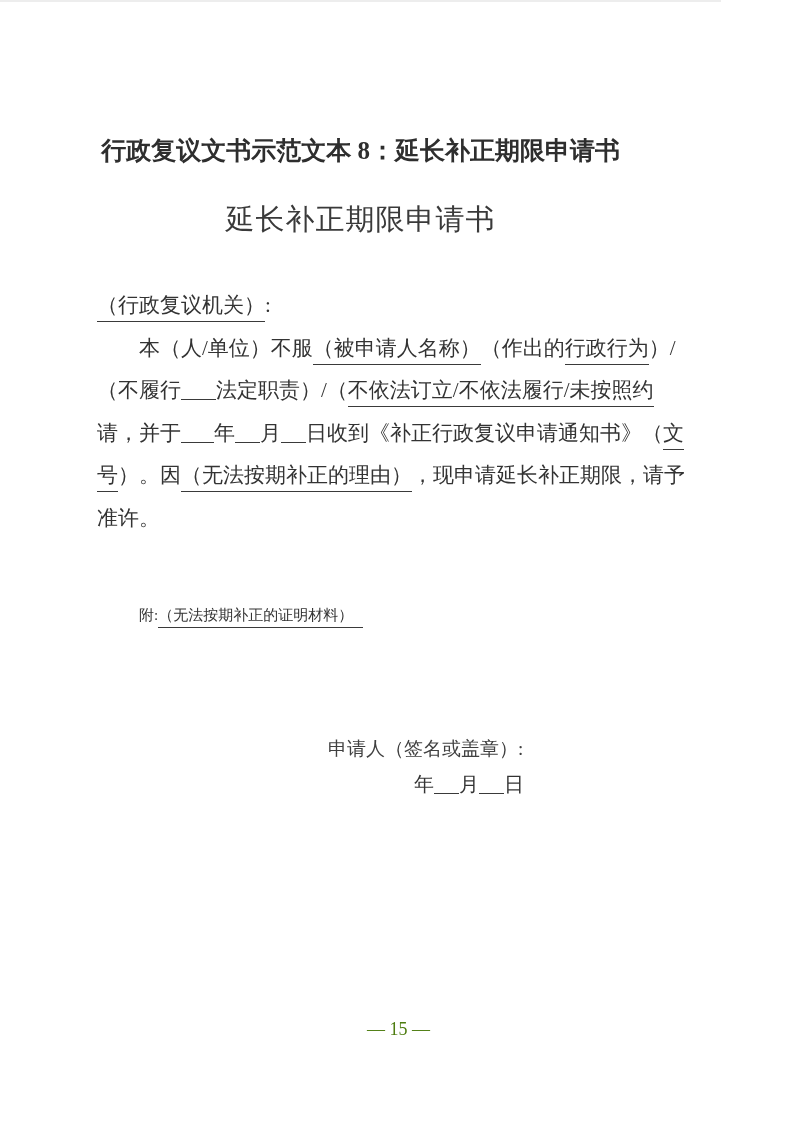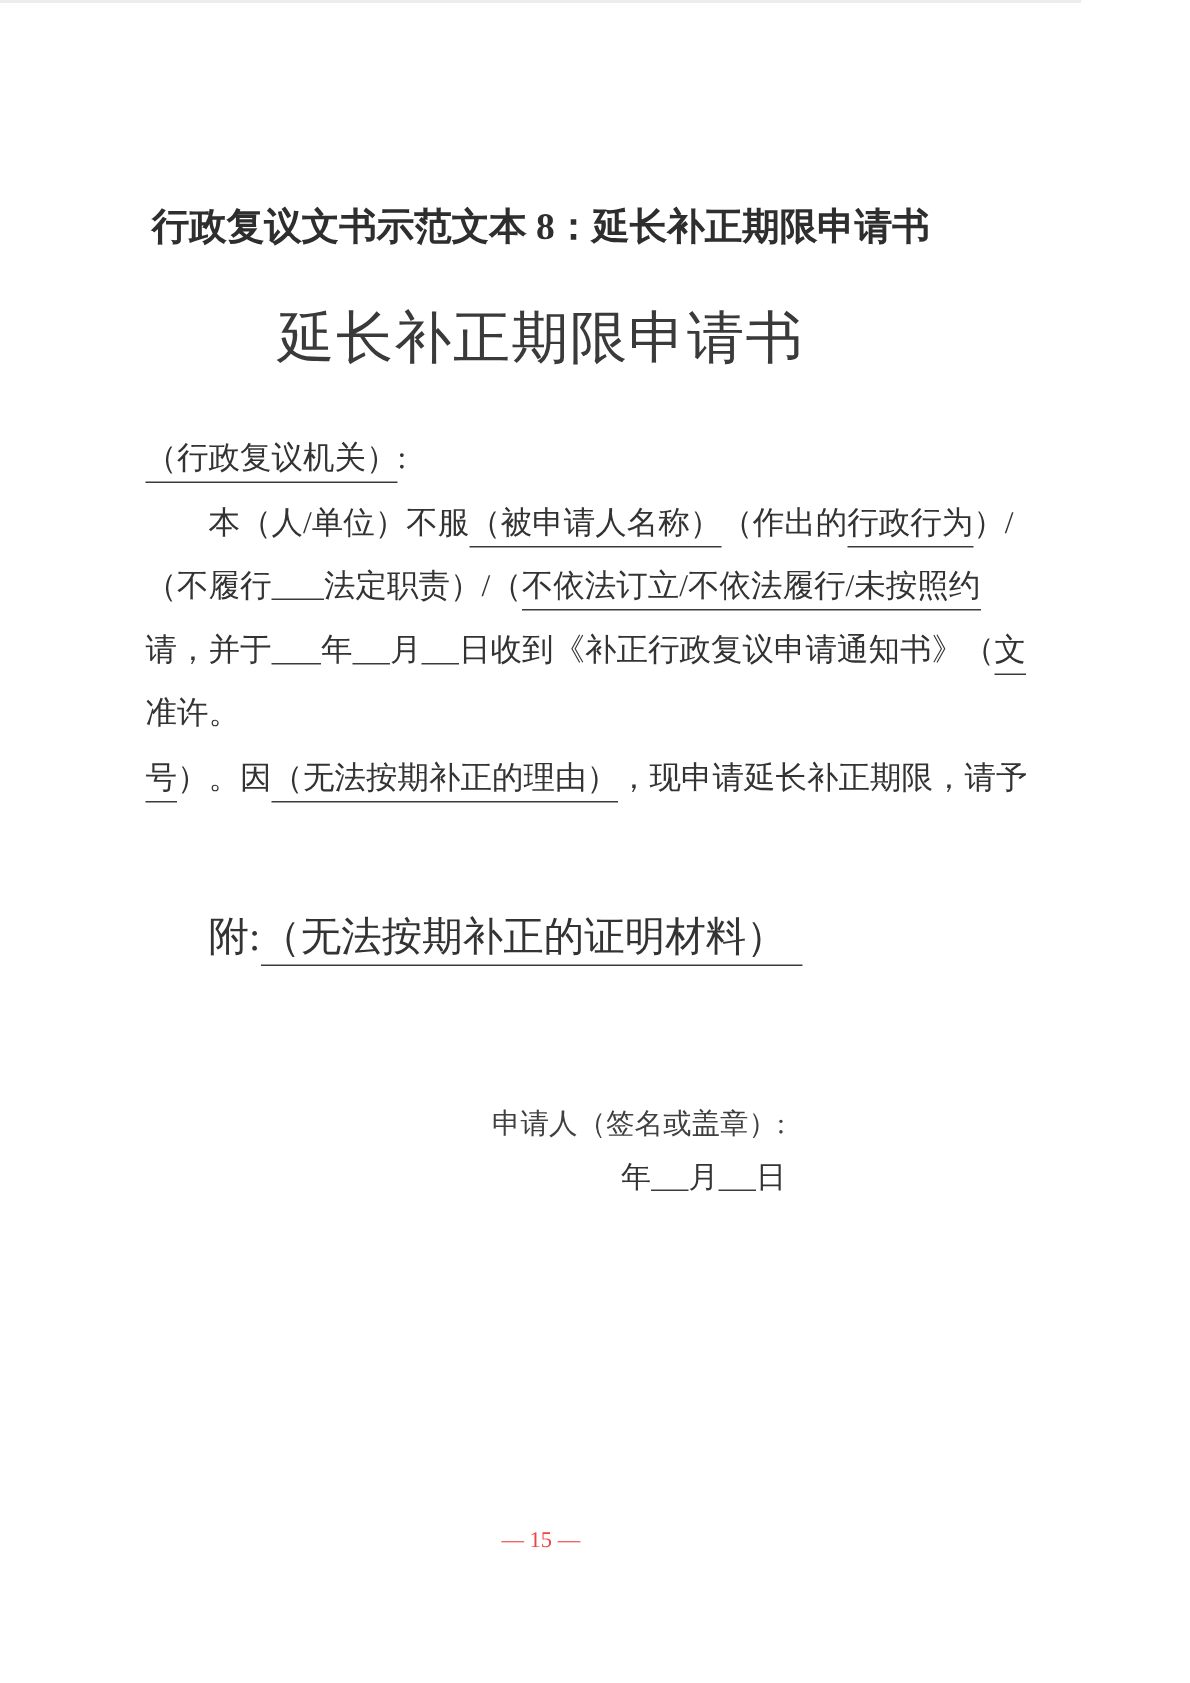--- a/index.html
+++ b/index.html
@@ -16,56 +16,57 @@
   .scan-edge-top{
     position:absolute;top:0;left:0;width:100%;height:2px;background:#ededed;
   }
   .header-title{
     position:absolute;top:134px;left:0;width:100%;
     text-align:center;font-weight:bold;font-size:25px;color:#2e2e2e;
     white-space:nowrap;
   }
   .doc-title{
     position:absolute;top:200px;left:0;width:100%;
-    text-align:center;font-size:38px;letter-spacing:1px;color:#3a3a3a;
+    text-align:center;font-size:29px;letter-spacing:1px;color:#3a3a3a;
     white-space:nowrap;
   }
   .body-text{
     position:absolute;left:97px;top:284px;width:600px;
     font-size:21px;line-height:42.5px;color:#333333;
   }
   .line{white-space:nowrap;}
   .indent{padding-left:42px;}
   .u{
     border-bottom:1px solid #3a3a3a;padding-bottom:4px;
   }
   .blank{
     display:inline-block;height:1em;border-bottom:1px solid #3a3a3a;
     position:relative;top:3px;
   }
   .blank.w33{width:33px;}
   .blank.w35{width:35px;}
   .blank.w25{width:25px;}
   .attachment-line{
     position:absolute;left:139px;top:606px;
-    font-size:27px;white-space:nowrap;color:#333333;
+    font-size:15px;white-space:nowrap;color:#333333;
   }
   .attachment-line .u{padding-right:10px;}
   .sig-line{
     position:absolute;left:328px;top:736px;
     font-size:19px;white-space:nowrap;color:#404040;
   }
   .date-line{
     position:absolute;left:414px;top:770px;
     font-size:20px;white-space:nowrap;color:#333333;
   }
   .page-number{
     position:absolute;top:1019px;left:0;width:100%;
-    text-align:center;font-size:15px;color:#ef4444;
+    text-align:center;font-size:18px;color:#4d7c0f;
     font-family:"Liberation Serif","DejaVu Serif",serif;
+    padding-left:38px;
   }
 </style>
 </head>
 <body>
 
 <div class="page">
   <div class="scan-edge-top"></div>
 
   <div class="header-title">行政复议文书示范文本 8：延长补正期限申请书</div>
 
@@ -84,25 +85,25 @@
     <div class="line">
       <span>（不履行</span><span class="blank w35"></span><span>法定职责）/（</span><span class="u">不依法订立/不依法履行/未按照约</span>
     </div>
 
 
     <div class="line">
       <span>请，并于</span><span class="blank w33"></span><span>年</span><span class="blank w25"></span><span>月</span><span class="blank w25"></span><span>日收到《补正行政复议申请通知书》（</span><span class="u">文</span>
     </div>
 
     <div class="line">
-      <span>准许。</span>
+      <span class="u">号</span><span>）。因</span><span class="u">（无法按期补正的理由）</span><span>，现申请延长补正期限，请予</span>
     </div>
 
     <div class="line">
-      <span class="u">号</span><span>）。因</span><span class="u">（无法按期补正的理由）</span><span>，现申请延长补正期限，请予</span>
+      <span>准许。</span>
     </div>
   </div>
 
   <div class="attachment-line">
     <span>附:</span><span class="u">（无法按期补正的证明材料）</span>
   </div>
 
   <div class="sig-line">申请人（签名或盖章）:</div>
 
   <div class="date-line">

